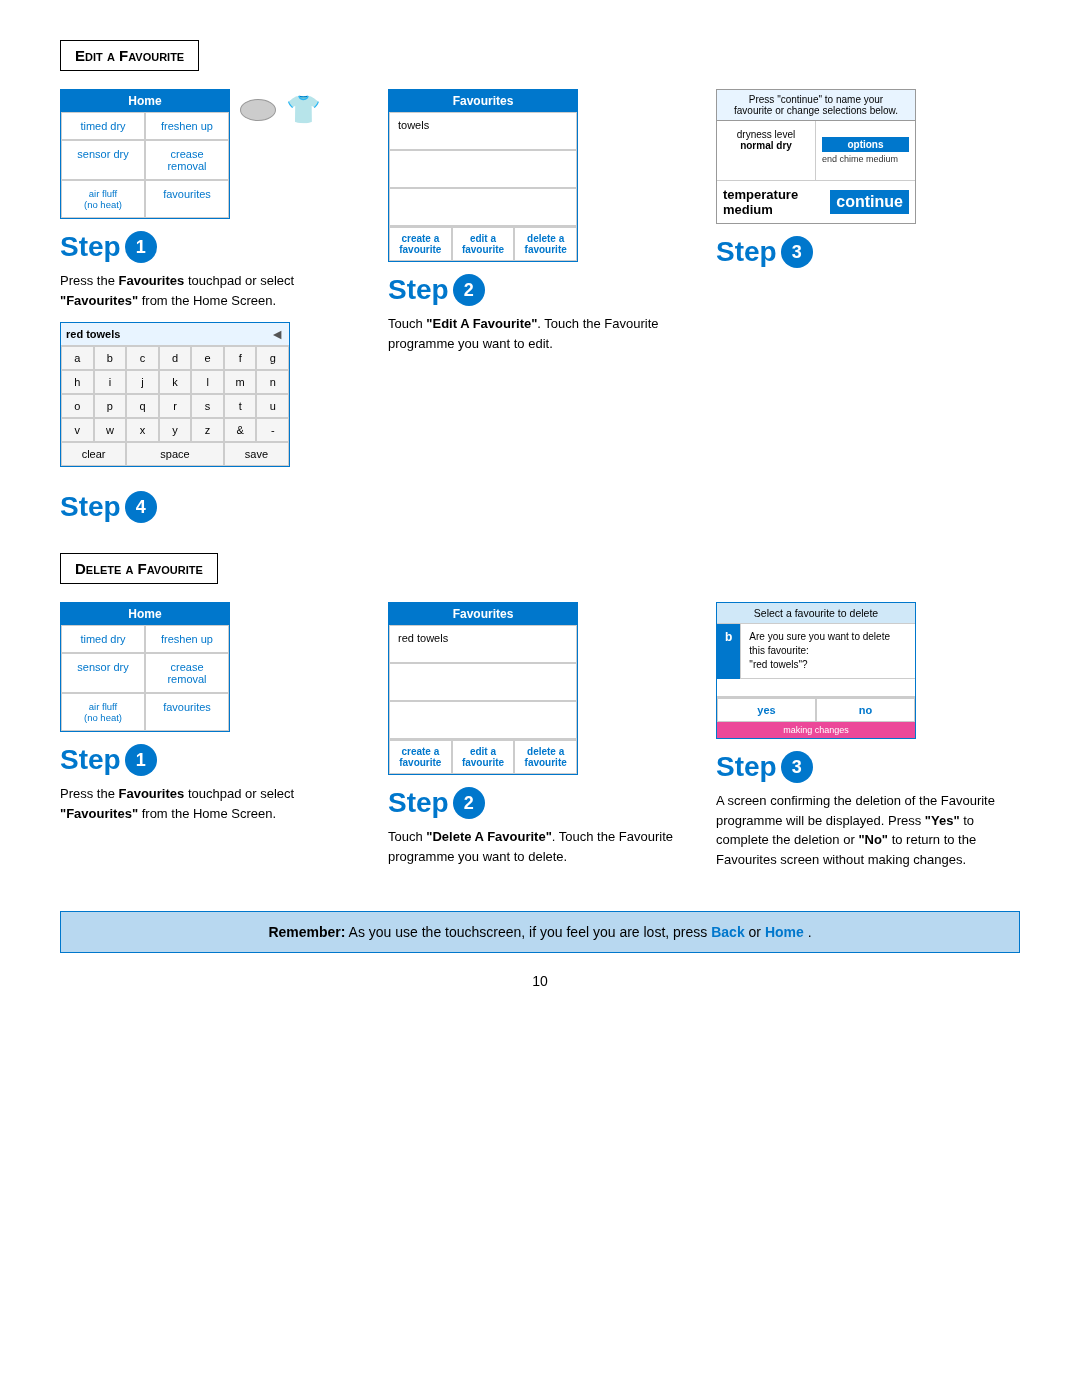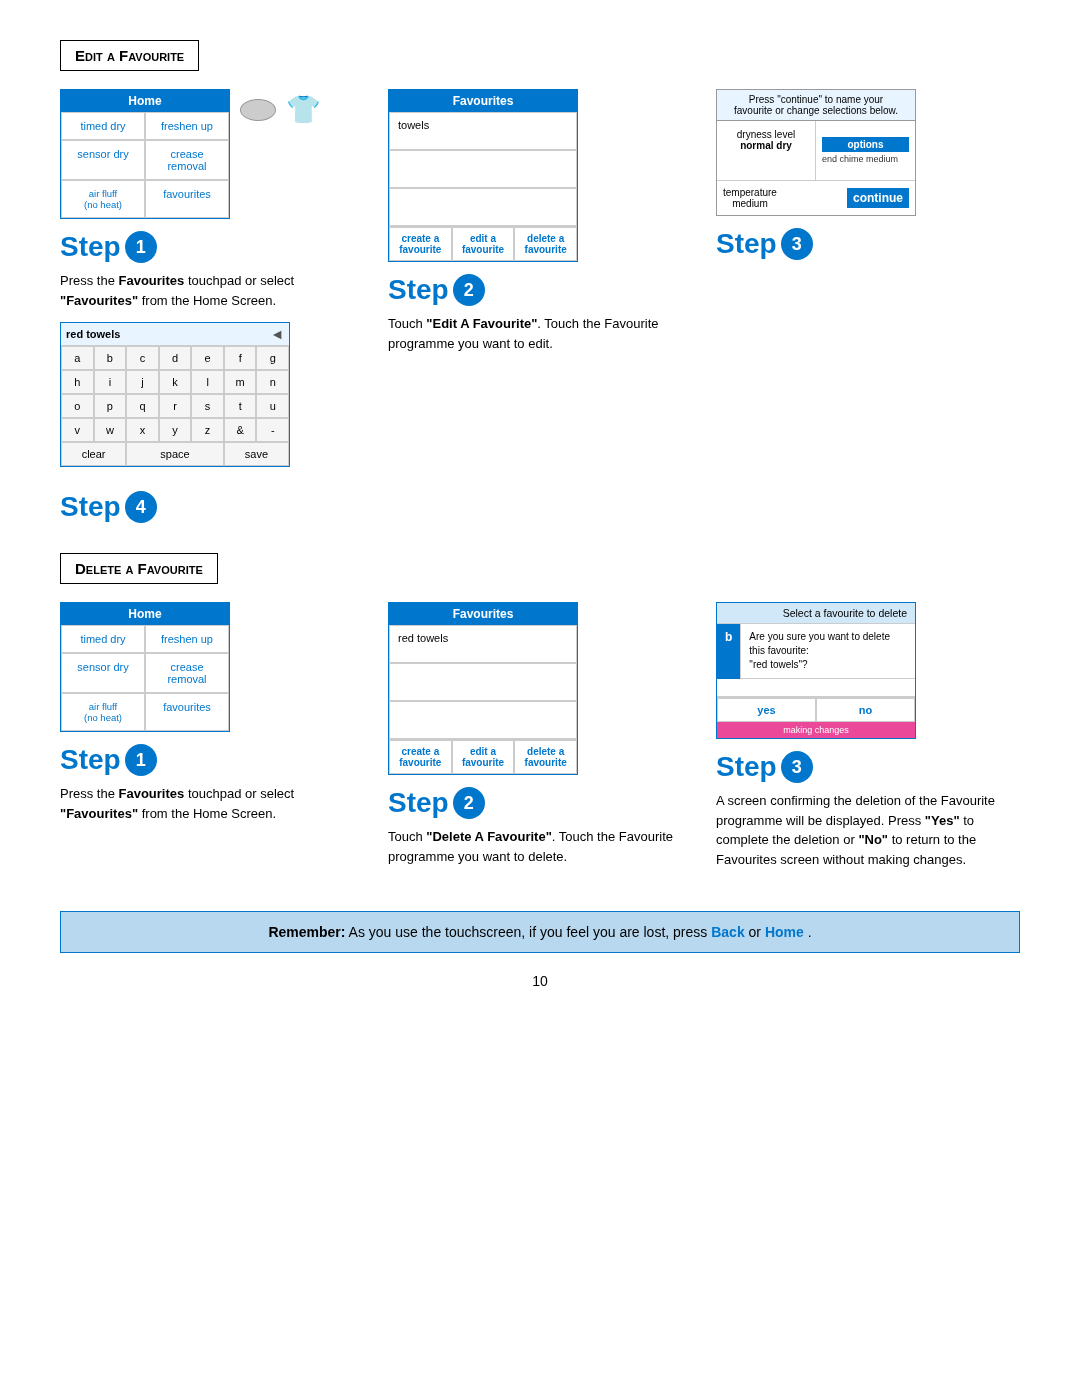--- a/index.html
+++ b/index.html
@@ -157,21 +157,21 @@
       padding: 6px 6px;
       display: flex;
       justify-content: space-between;
       align-items: center;
     }
     .review-screen .rs-continue-btn {
       background: #0077cc;
       color: #fff;
       text-align: center;
       padding: 3px 6px;
-      font-size: 12px;
+      font-size: 16px;
       font-weight: bold;
     }
 
     
     .keyboard-screen {
       width: 230px;
       border: 1px solid #0077cc;
       font-size: 11px;
     }
     .keyboard-screen .kb-input-row {
@@ -256,21 +256,21 @@
 
     
     .delete-confirm-screen {
       width: 200px;
       border: 1px solid #0077cc;
       font-size: 10.5px;
     }
     .delete-confirm-screen .dc-header {
       background: #d0e8f8;
       padding: 4px 8px;
-      text-align: right;
+      text-align: center;
       font-size: 10.5px;
       border-bottom: 1px solid #ccc;
     }
     .delete-confirm-screen .dc-body {
       display: grid;
       grid-template-columns: auto 1fr;
     }
     .delete-confirm-screen .dc-b-label {
       background: #0077cc;
       color: #fff;
@@ -458,21 +458,21 @@
           <div class="rs-body">
             <div class="rs-left">
               <div style="font-size:10px; text-align:center;">dryness level<br><b>normal dry</b></div>
             </div>
             <div class="rs-right">
               <div class="rs-option-btn">options</div>
               <div class="rs-option-sub">end chime medium</div>
             </div>
           </div>
           <div class="rs-temp-row">
-            <div style="font-size:10px; text-align:center; font-weight:normal;">temperature<br>medium</div>
+            <div style="font-size:13px; font-weight:bold;">temperature<br>medium</div>
             <div class="rs-continue-btn">continue</div>
           </div>
         </div>
       </div>
 
       <div class="step-label">
         <span>Step</span>
         <span class="step-circle">3</span>
       </div>
     </div>

